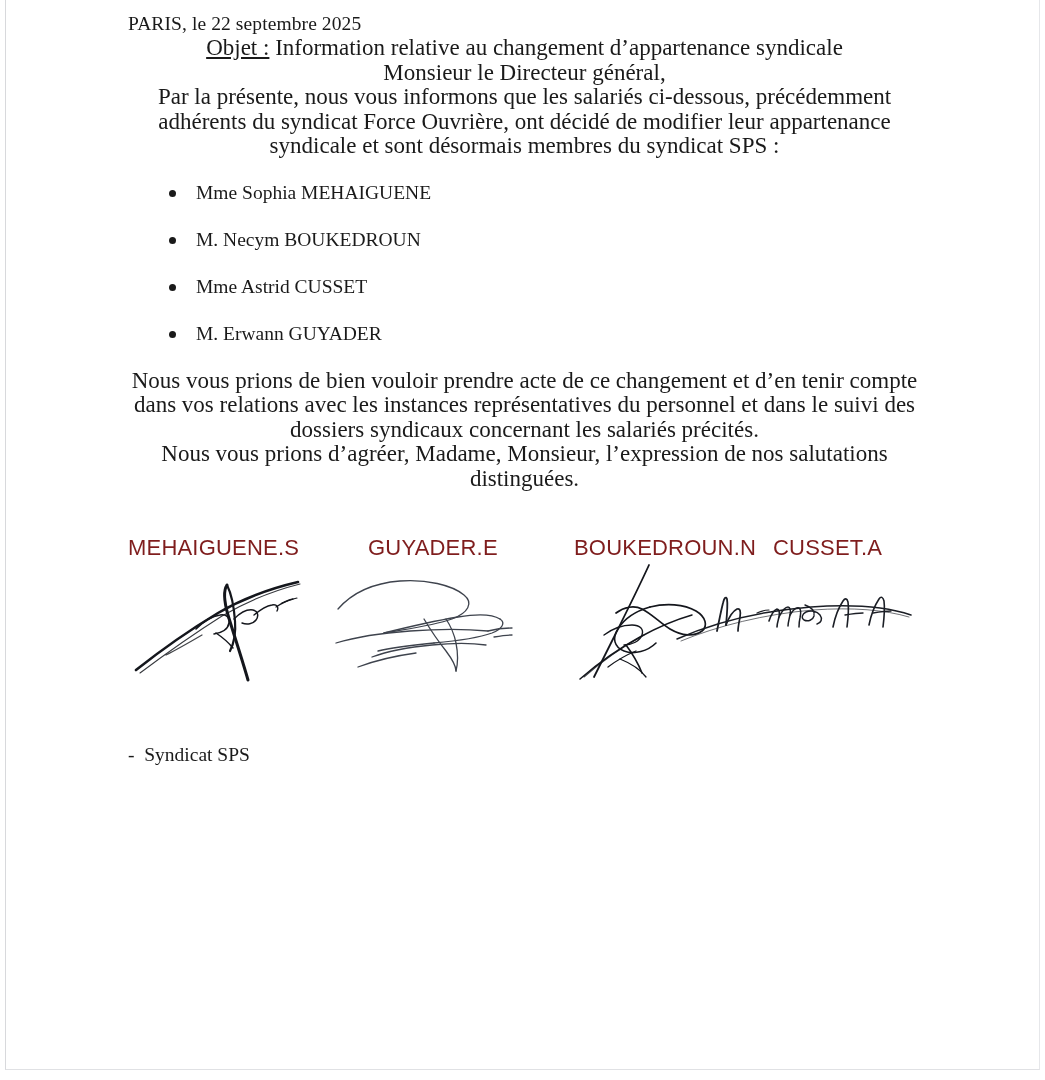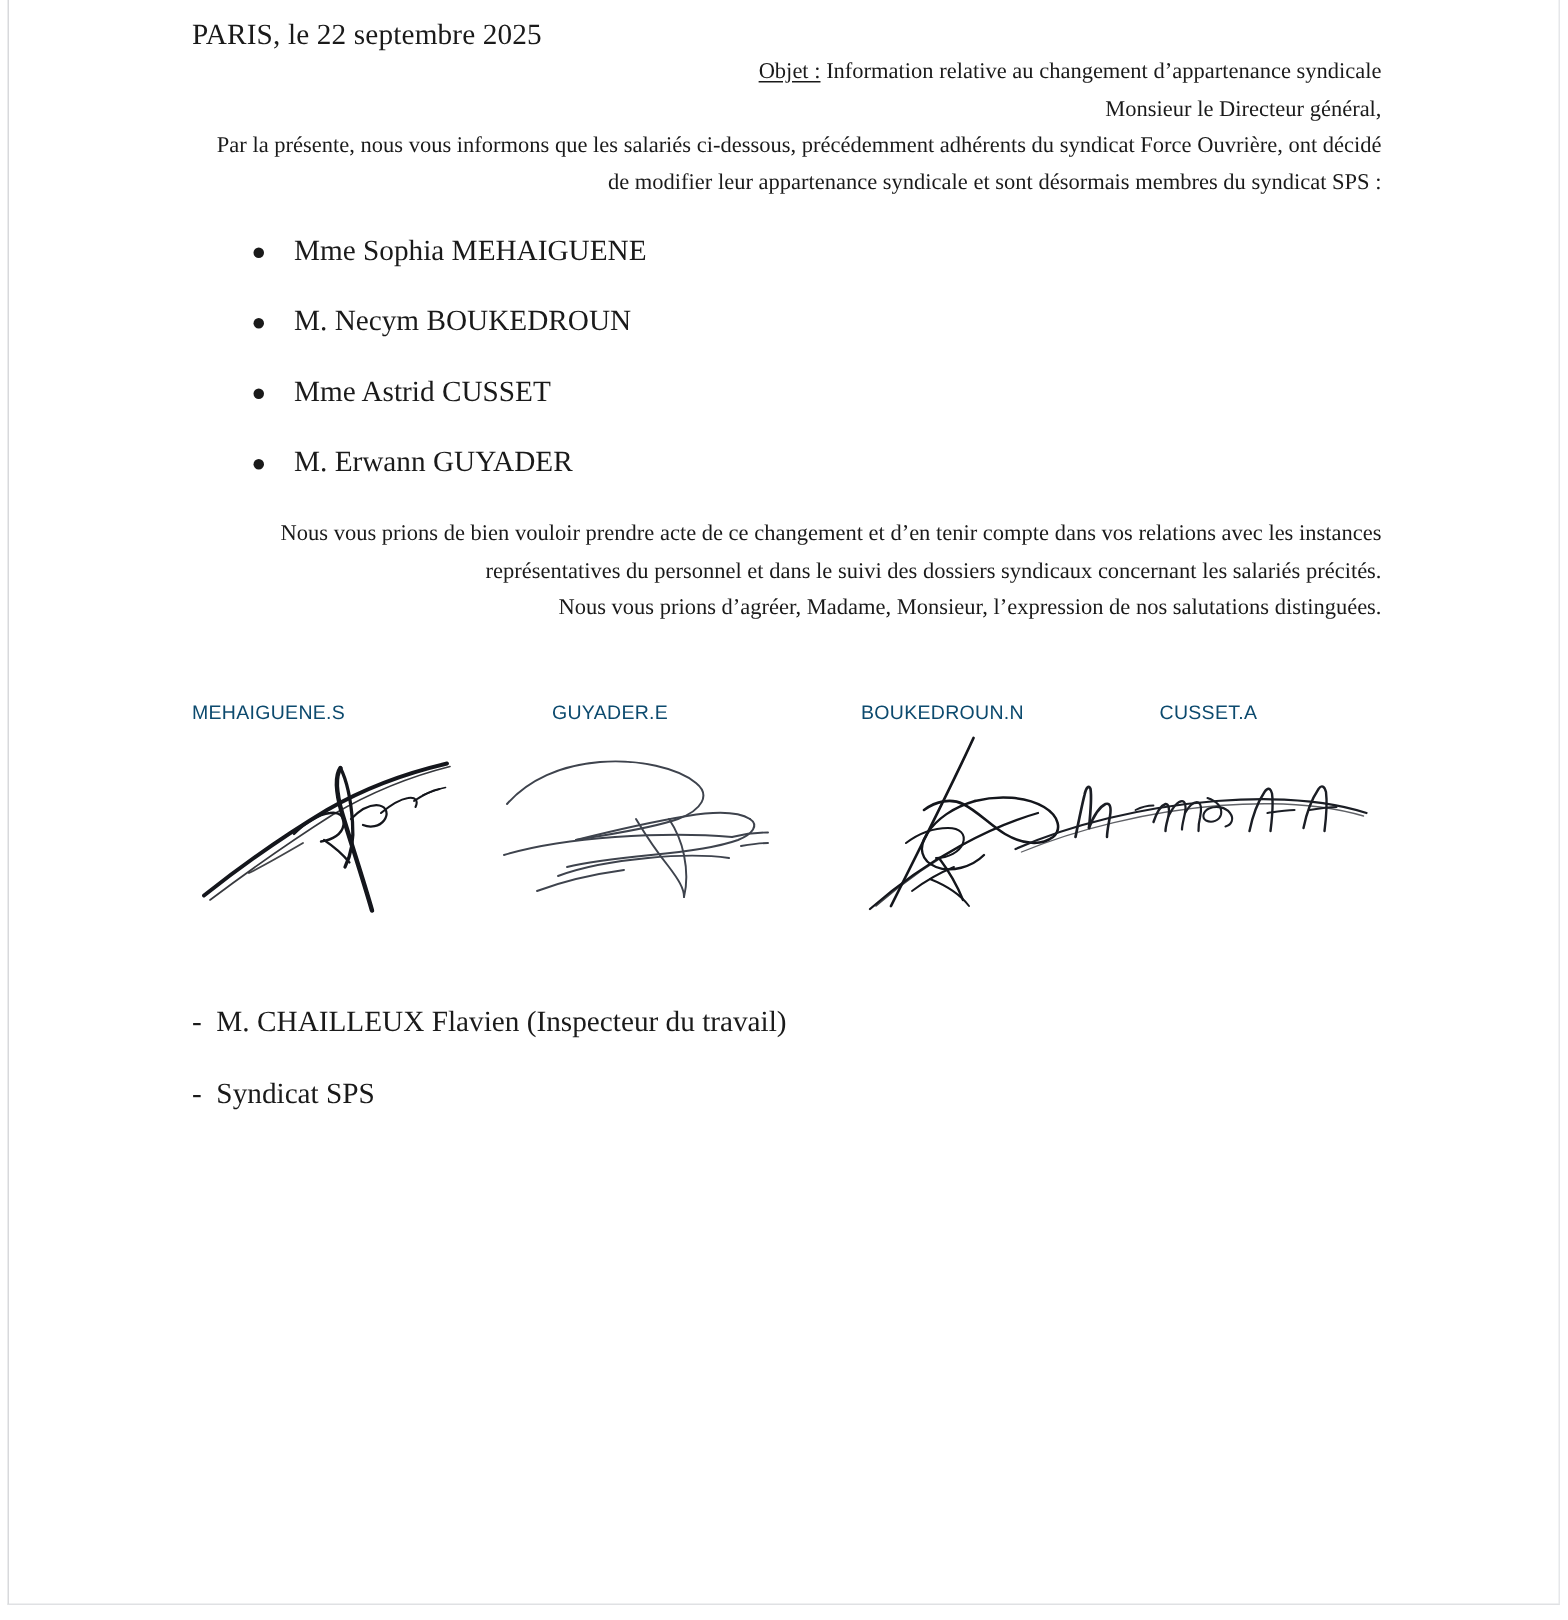--- a/index.html
+++ b/index.html
@@ -33,24 +33,24 @@
     width: 793px;
   }
   .date-line {
     text-align: left;
     font-size: 19.5px;
     line-height: 24px;
     padding-top: 12px;
     letter-spacing: 0.1px;
   }
   p.para {
-    font-size: 15px;
+    font-size: 23px;
     line-height: 24.5px;
     margin: 0;
-    text-align: right;
+    text-align: center;
   }
   .u { text-decoration: underline; text-underline-offset: 2px; }
 
   .block-objet { margin-top: 36px; }
   .block-salut { margin-top: 28px; }
   .block-intro { margin-top: 28px; }
   .block-p3    { margin-top: 29px; }
   .block-p4    { margin-top: 23px; }
   .block-p5    { margin-top: 23px; }
 
@@ -80,23 +80,23 @@
     position: relative;
     margin-top: 46px;
     height: 160px;
   }
   .sig-col {
     position: absolute;
     top: 0;
   }
   .sig-label {
     font-family: "Liberation Sans", sans-serif;
-    font-size: 13px;
+    font-size: 22px;
     line-height: 22px;
-    color: #0c4a6e;
+    color: #7f1d1d;
     letter-spacing: 0.2px;
     white-space: nowrap;
   }
   .sig-ink {
     position: absolute;
     top: 22px;
   }
   .sig-ink svg { display: block; }
 
   .copie { margin-top: 46px; }
@@ -225,19 +225,18 @@
               <path d="M84 42 C88 40 92 39 96 39" stroke-width="1.2"></path>
             </g>
           </svg>
         </div>
       </div>
 
     </div>
 
     <div class="copie">
       <ul class="cc-list">
-        <li>-  M. CHAILLEUX Flavien (Inspecteur du travail)</li>
         <li>-  Syndicat SPS</li>
       </ul>
     </div>
 
   </div>
 </div>
 
 </body></html>

